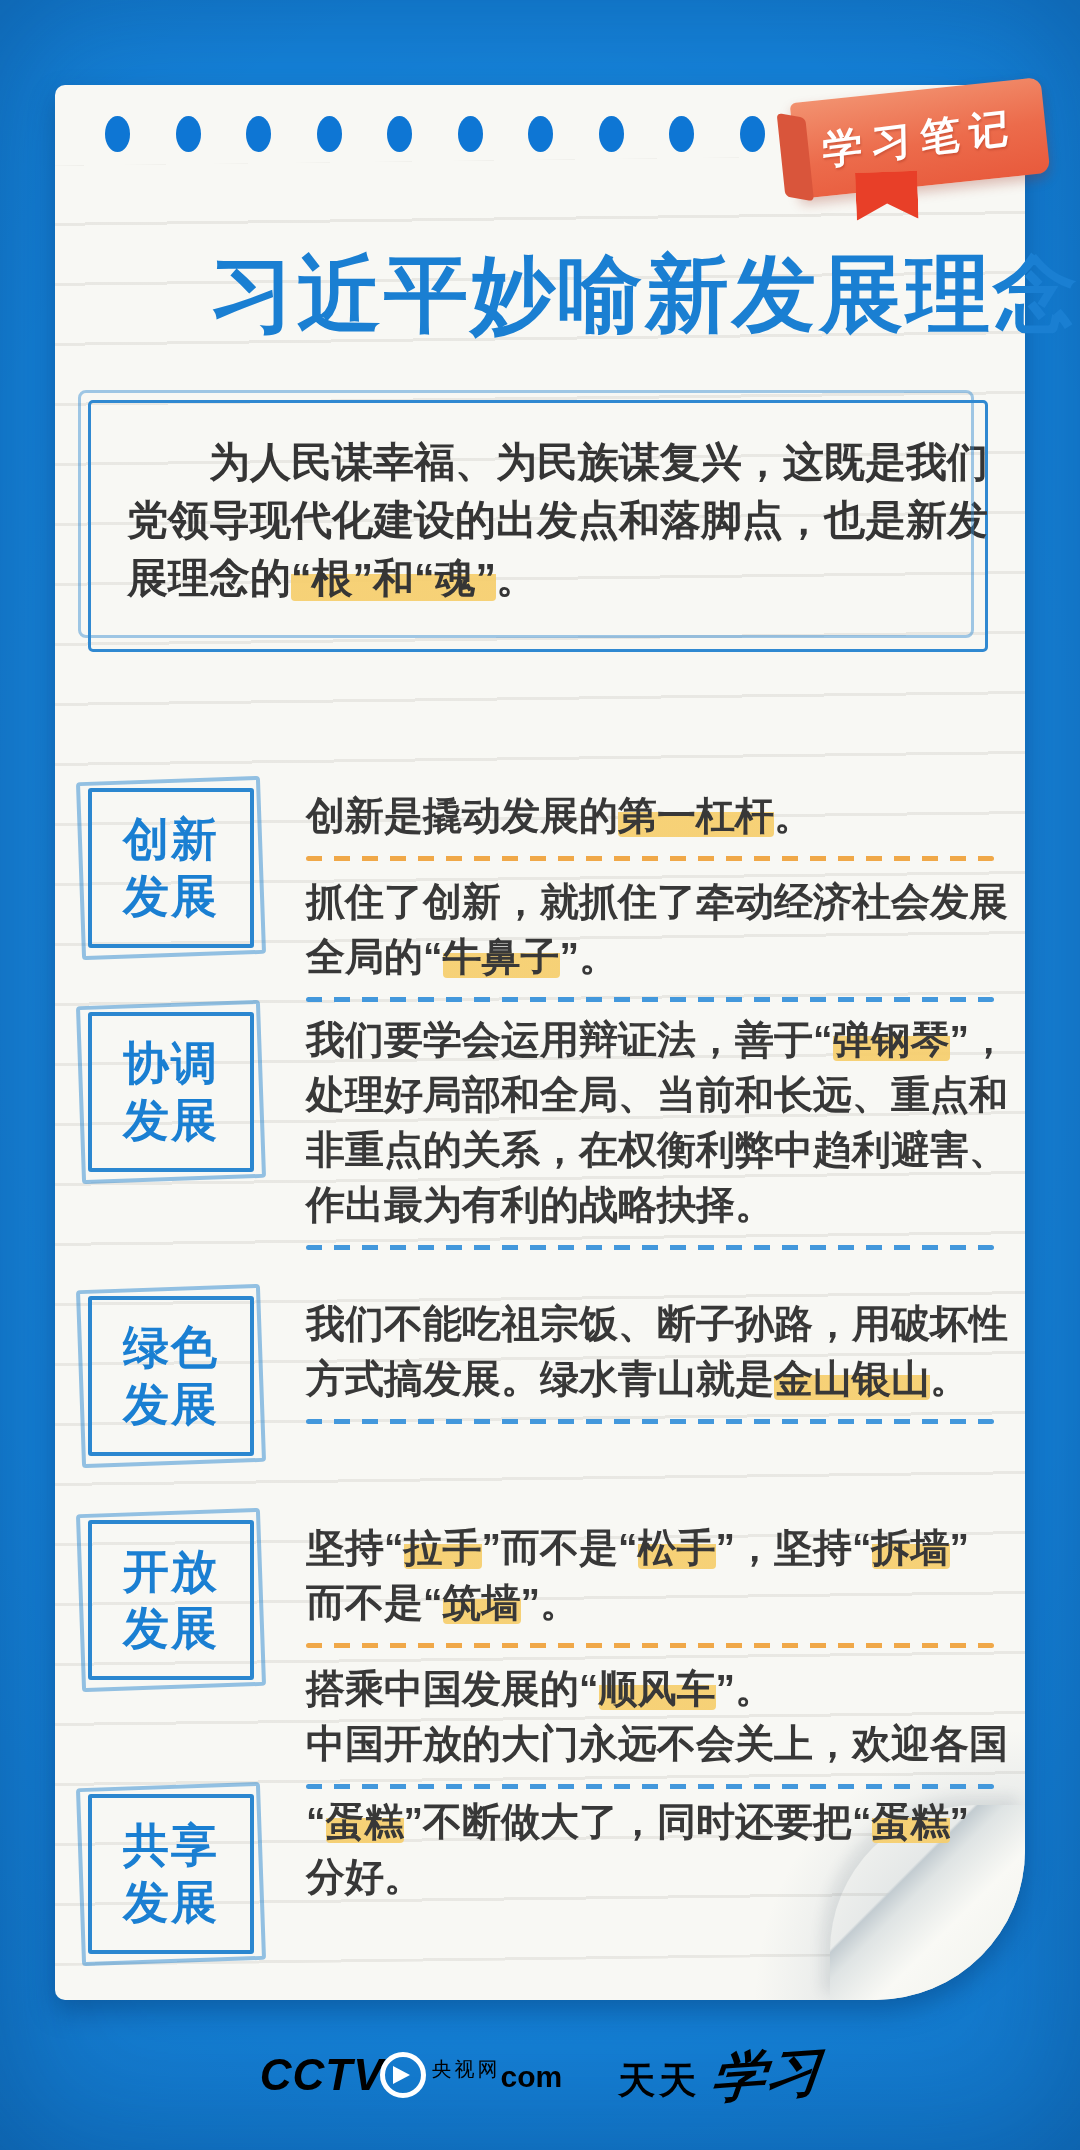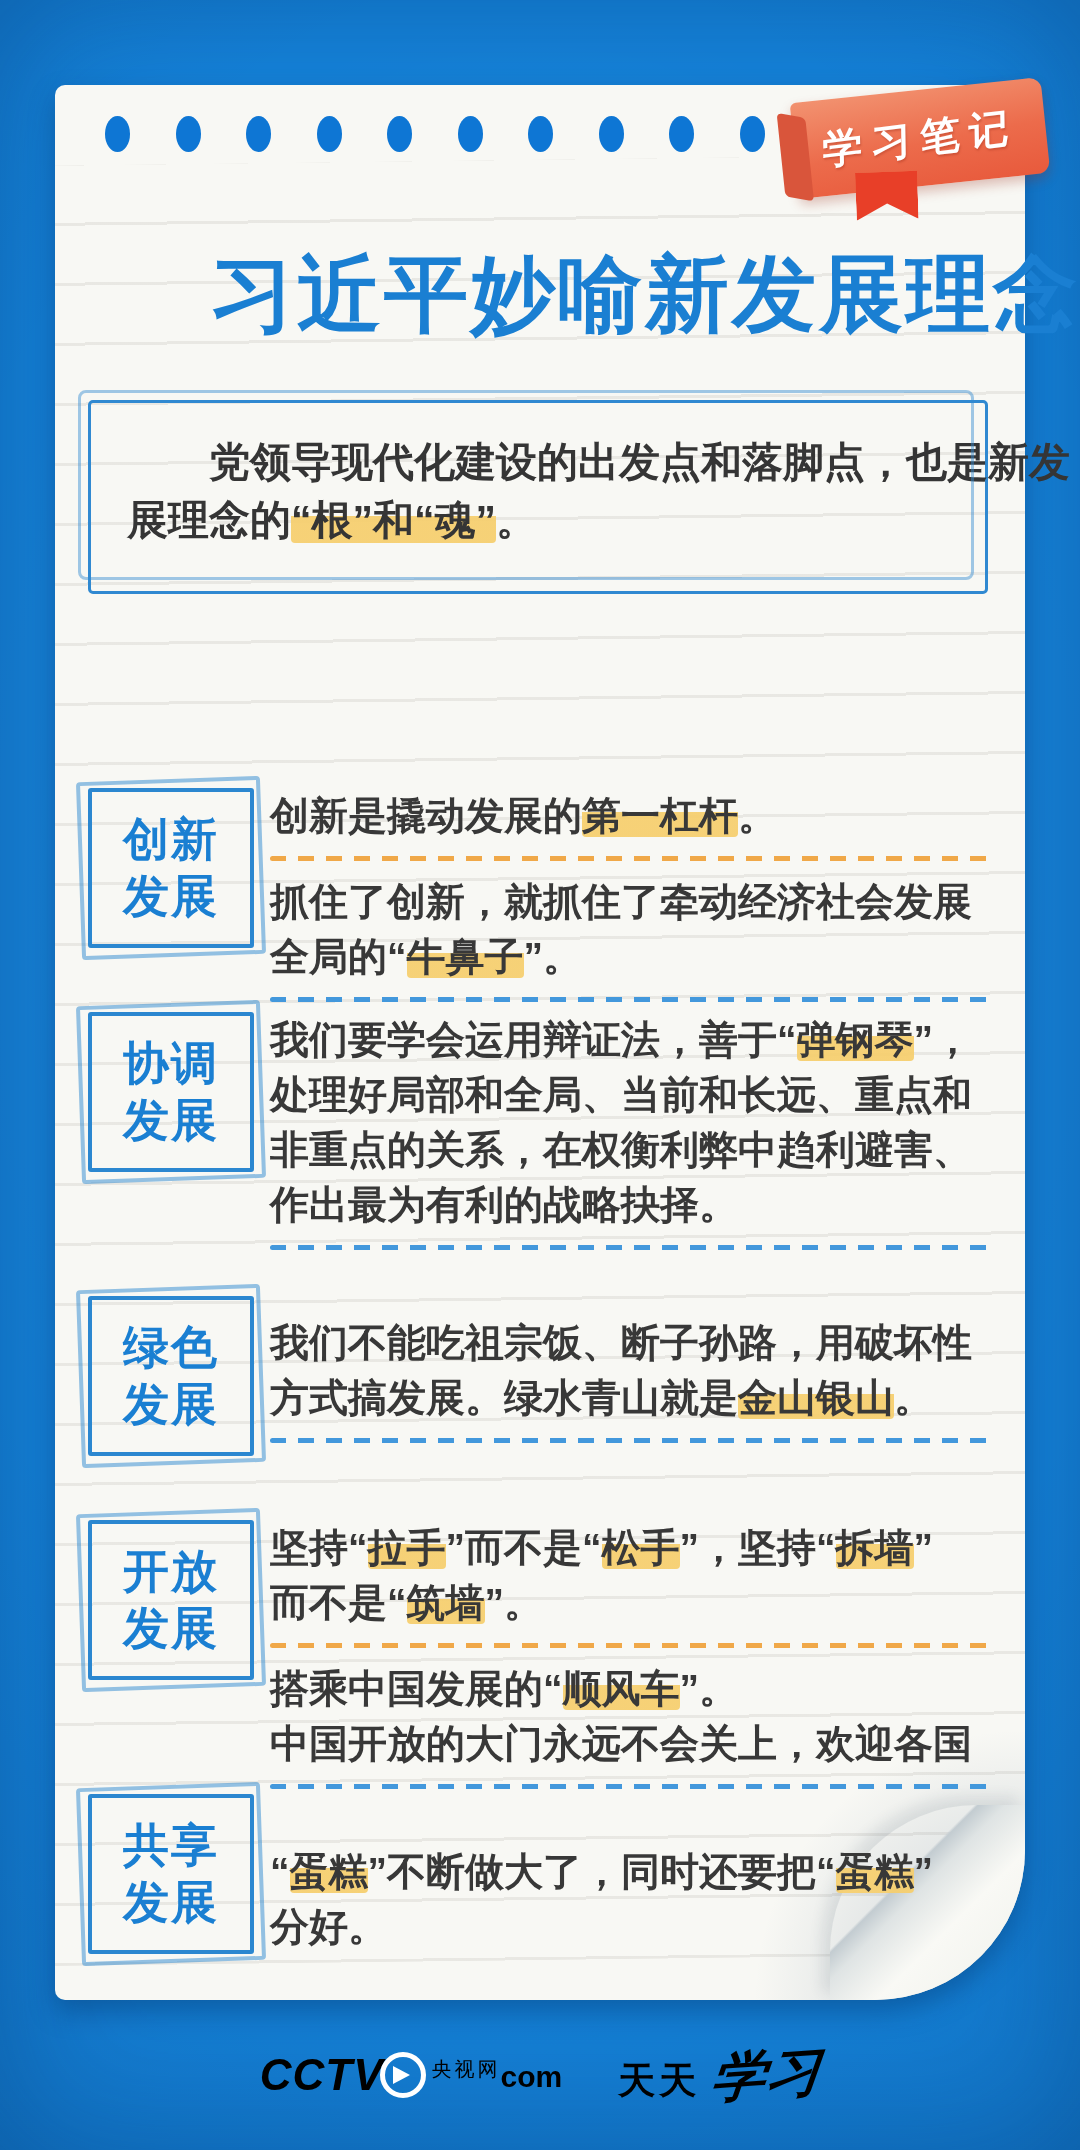--- a/index.html
+++ b/index.html
@@ -73,21 +73,21 @@
   .quote-box::before{
     content:"";position:absolute;inset:-13px 11px 11px -13px;
     border:3px solid rgba(48,137,209,.45);border-radius:8px;pointer-events:none;
   }
   .quote-line{text-align:center;font-size:41px;font-weight:700;color:#353535;line-height:58px;white-space:nowrap;}
   .quote-para{margin-top:14px;font-size:41px;font-weight:700;color:#353535;line-height:58px;}
   .quote-para .line:first-child{text-indent:2em;}
   .quote-para .line{white-space:nowrap;}
   
   #sections{position:absolute;left:88px;top:0;width:916px;z-index:3;}
-  .section{position:absolute;left:0;width:100%;display:flex;gap:16px;align-items:flex-end;}
+  .section{position:absolute;left:0;width:100%;display:flex;gap:52px;}
   .section:nth-child(1){top:788px;}
   .section:nth-child(2){top:1012px;}
   .section:nth-child(3){top:1296px;}
   .section:nth-child(4){top:1520px;}
   .section:nth-child(5){top:1794px;}
   .label-box{
     flex:0 0 166px;height:160px;box-sizing:border-box;position:relative;align-self:flex-start;
     border:4px solid #2b87d0;border-radius:3px;
     display:flex;align-items:center;justify-content:center;text-align:center;
   }
@@ -153,20 +153,21 @@
 
 <div class="ribbon">
   <span class="ribbon-text">学习笔记</span>
   <span class="ribbon-tail"></span>
 </div>
 
 <h1 class="title">习近平妙喻新发展理念</h1>
 
 <div class="quote-box">
   <div class="quote-para" id="quote-para">
+      <div class="line"><span>为人民谋幸福、为民族谋复兴，这既是我们</span></div>
       <div class="line"><span>党领导现代化建设的出发点和落脚点，也是新发</span></div>
       <div class="line"><span>展理念的</span><span class="hl-y">“根”和“魂”</span><span>。</span></div>
     </div>
 </div>
 
 <div id="sections">
     <div class="section">
       <div class="label-box">
         <div class="label-text">
           <div>创新</div>

